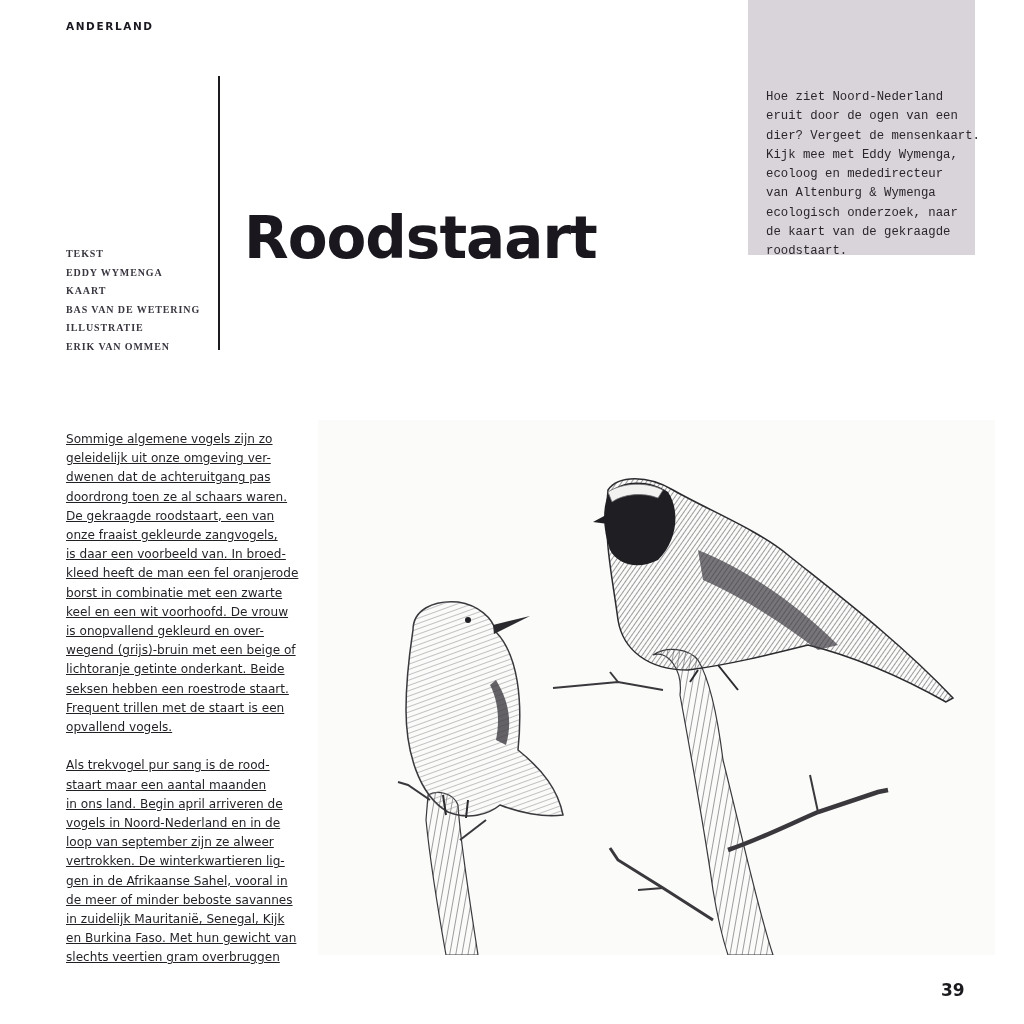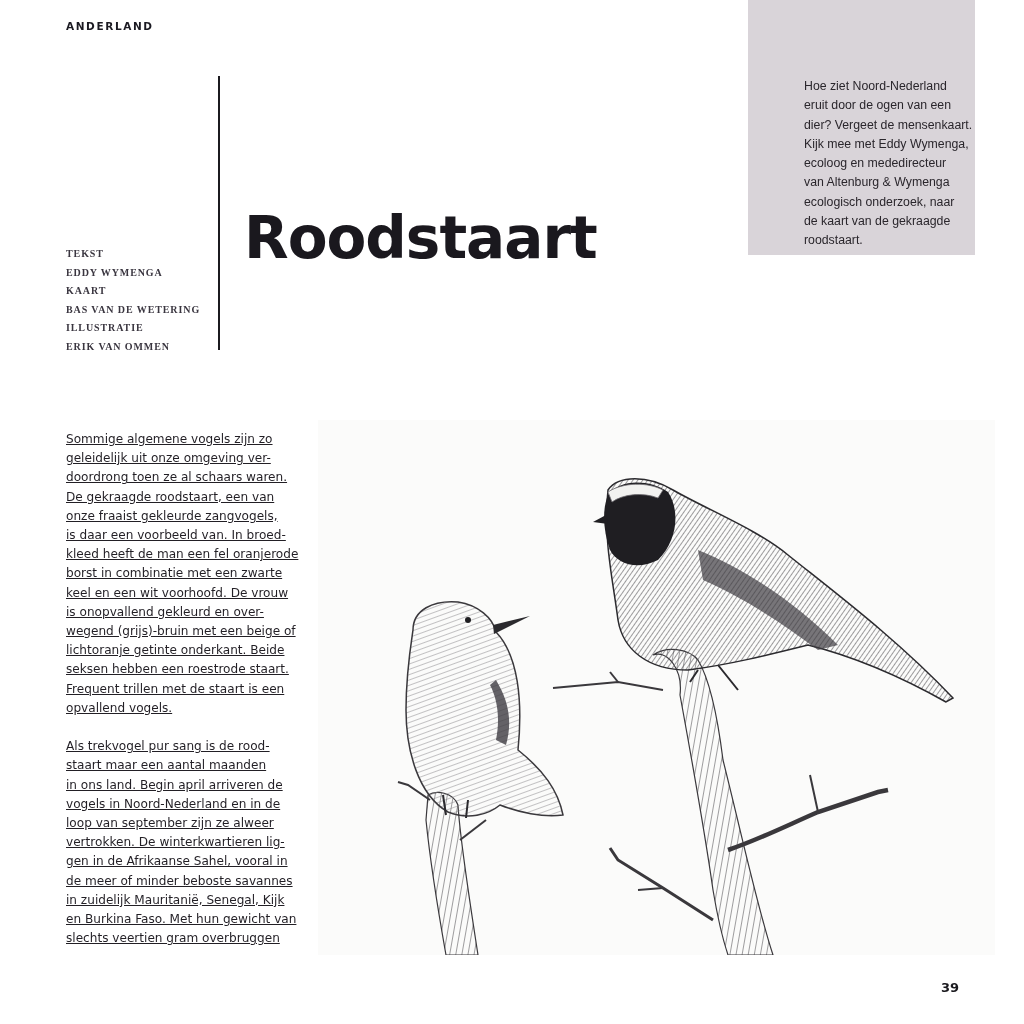--- a/index.html
+++ b/index.html
@@ -27,42 +27,41 @@
   .title {
     position:absolute; left:236px; top:190px;
     font-family:"DejaVu Sans", sans-serif; font-weight:bold;
     font-size:58px; letter-spacing:-1px; color:#1a181e; line-height:80px;
   }
   .intro-box {
     position:absolute; left:748px; top:0; width:227px; height:255px;
     background:#d9d4d9;
   }
   .intro-text {
-    position:absolute; left:766px; top:77px; width:200px;
-    font-family:Liberation Sans, sans-serif; font-size:12.3px; line-height:19.3px;
+    position:absolute; left:766px; top:88px; width:200px;
+    font-family:Liberation Mono, monospace; font-size:12.3px; line-height:19.3px;
     color:#2a262c;
-    margin-left:38px;
   }
   .intro-text span { display:block; white-space:nowrap; }
   .body-col {
     position:absolute; left:66px; top:430px; width:250px;
     font-family:"DejaVu Sans", sans-serif; font-size:12.1px; line-height:19.2px;
     color:#221f25;
   }
   .body-col .para { margin:0 0 19.2px 0;text-decoration:underline; }
   .body-col .line { display:block; white-space:nowrap; }
   .illustration {
     position:absolute; left:318px; top:420px; width:677px; height:535px;
     background:#fbfbfa;
   }
   .illustration svg { width:100%; height:100%; display:block; }
   .page-number {
     position:absolute; left:941px; top:980px;
     font-family:"DejaVu Sans", sans-serif; font-weight:bold;
-    font-size:13px; color:#1b1a1f;
+    font-size:17px; color:#1b1a1f;
   }
 </style>
 </head>
 <body>
 
 <div class="section-label">ANDERLAND</div>
 
 <ul class="credits">
   <li>TEKST</li>
   <li>EDDY WYMENGA</li>
@@ -86,20 +85,21 @@
   <span>van Altenburg &amp; Wymenga</span>
   <span>ecologisch onderzoek, naar</span>
   <span>de kaart van de gekraagde</span>
   <span>roodstaart.</span>
 </div>
 
 <div class="body-col">
   <p class="para">
     <span class="line">Sommige algemene vogels zijn zo</span>
     <span class="line">geleidelijk uit onze omgeving ver-</span>
+    <span class="line">dwenen dat de achteruitgang pas</span>
     <span class="line">doordrong toen ze al schaars waren.</span>
     <span class="line">De gekraagde roodstaart, een van</span>
     <span class="line">onze fraaist gekleurde zangvogels,</span>
     <span class="line">is daar een voorbeeld van. In broed-</span>
     <span class="line">kleed heeft de man een fel oranjerode</span>
     <span class="line">borst in combinatie met een zwarte</span>
     <span class="line">keel en een wit voorhoofd. De vrouw</span>
     <span class="line">is onopvallend gekleurd en over-</span>
     <span class="line">wegend (grijs)-bruin met een beige of</span>
     <span class="line">lichtoranje getinte onderkant. Beide</span>

